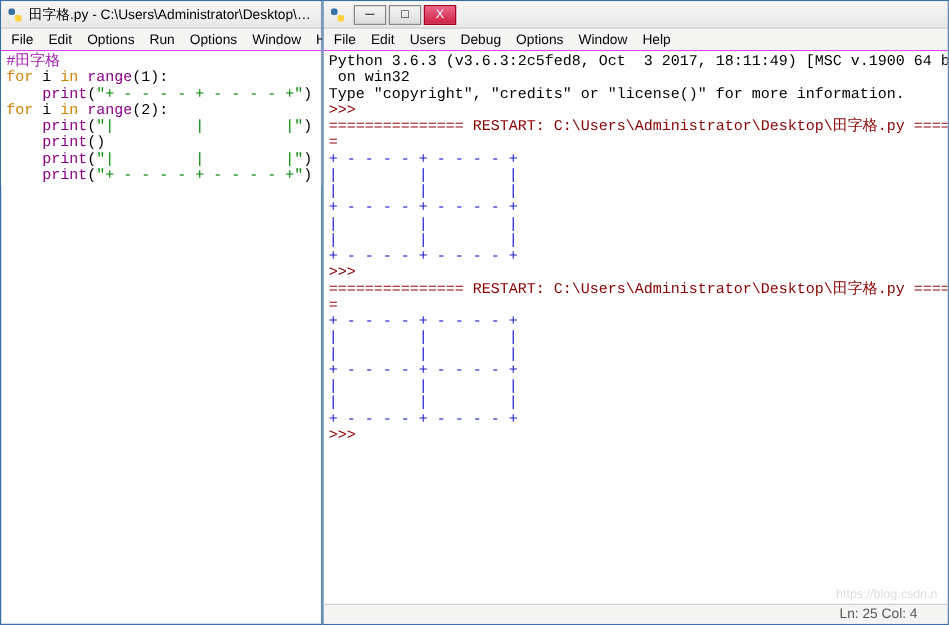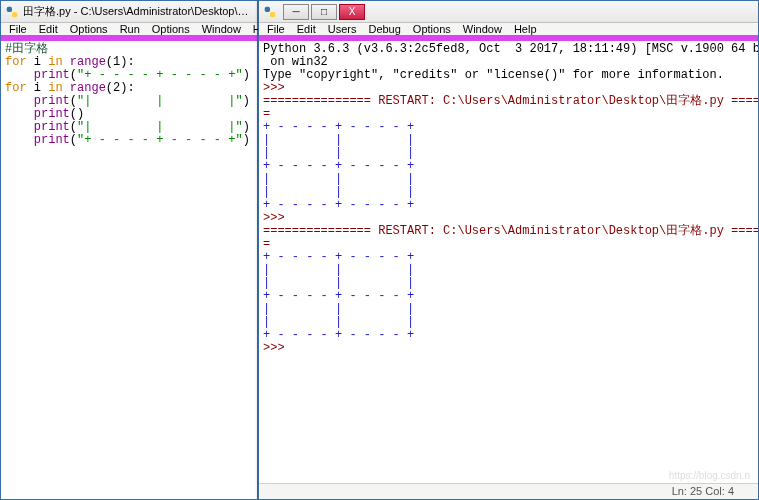--- a/index.html
+++ b/index.html
@@ -7,26 +7,26 @@
 .window { background:#fff; border:1px solid #3a6ea5; position:absolute; box-shadow:0 0 3px rgba(0,0,0,0.3); }
 .win-left { left:0; top:0; width:258px; height:500px; }
 .win-right { left:258px; top:0; width:501px; height:500px; }
 .titlebar { height:22px; background:linear-gradient(to bottom,#f7f7f7,#e8e8e8); border-bottom:1px solid #c0c0c0; display:flex; align-items:center; padding:0 4px; font-size:11px; }
 .py-icon { width:14px; height:14px; margin-right:4px; display:inline-flex; align-items:center; justify-content:center; }
 .py-icon svg { width:14px; height:14px; }
 .title-text { flex:1; white-space:nowrap; overflow:hidden; text-overflow:ellipsis; }
 .winbtns { display:flex; gap:0; }
 .winbtn { width:26px; height:16px; display:flex; align-items:center; justify-content:center; font-size:10px; border:1px solid #888; background:linear-gradient(to bottom,#f5f5f5,#ddd); margin-left:2px; cursor:pointer; font-family:Arial; }
 .winbtn.close { background:linear-gradient(to bottom,#e68,#c24); color:#fff; border-color:#a02; }
-.menubar { height:18px; background:#f5f5f3; border-bottom:6px solid #d946ef; display:flex; align-items:center; padding:0 2px; font-size:11px; }
+.menubar { height:18px; background:#f5f5f3; border-bottom:1px solid #d946ef; display:flex; align-items:center; padding:0 2px; font-size:11px; }
 .menuitem { padding:2px 6px; cursor:pointer; }
 .content { padding:2px 4px; font-family:"Courier New",monospace; font-size:12px; line-height:13px; white-space:pre; overflow:hidden; background:#fff; }
 .content-right { height:444px; }
 .kw { color:#d08000;text-align:right; }
-.cm { color:#14532d; }
+.cm { color:#a21caf; }
 .str { color:#080; }
 .bi { color:#808;text-align:center; }
 .out { color:#2020d0; }
 .prompt { color:#800; }
 .statusbar { position:absolute; bottom:0; right:0; height:16px; border-top:1px solid #d0d0d0; background:#f5f5f3; font-size:11px; padding:1px 24px; color:#555; width:100%; text-align:right; }
 .watermark { position:absolute; right:8px; bottom:18px; color:#ddd; font-size:10px; font-family:Arial; }
 </style>
 </head>
 <body>
 

